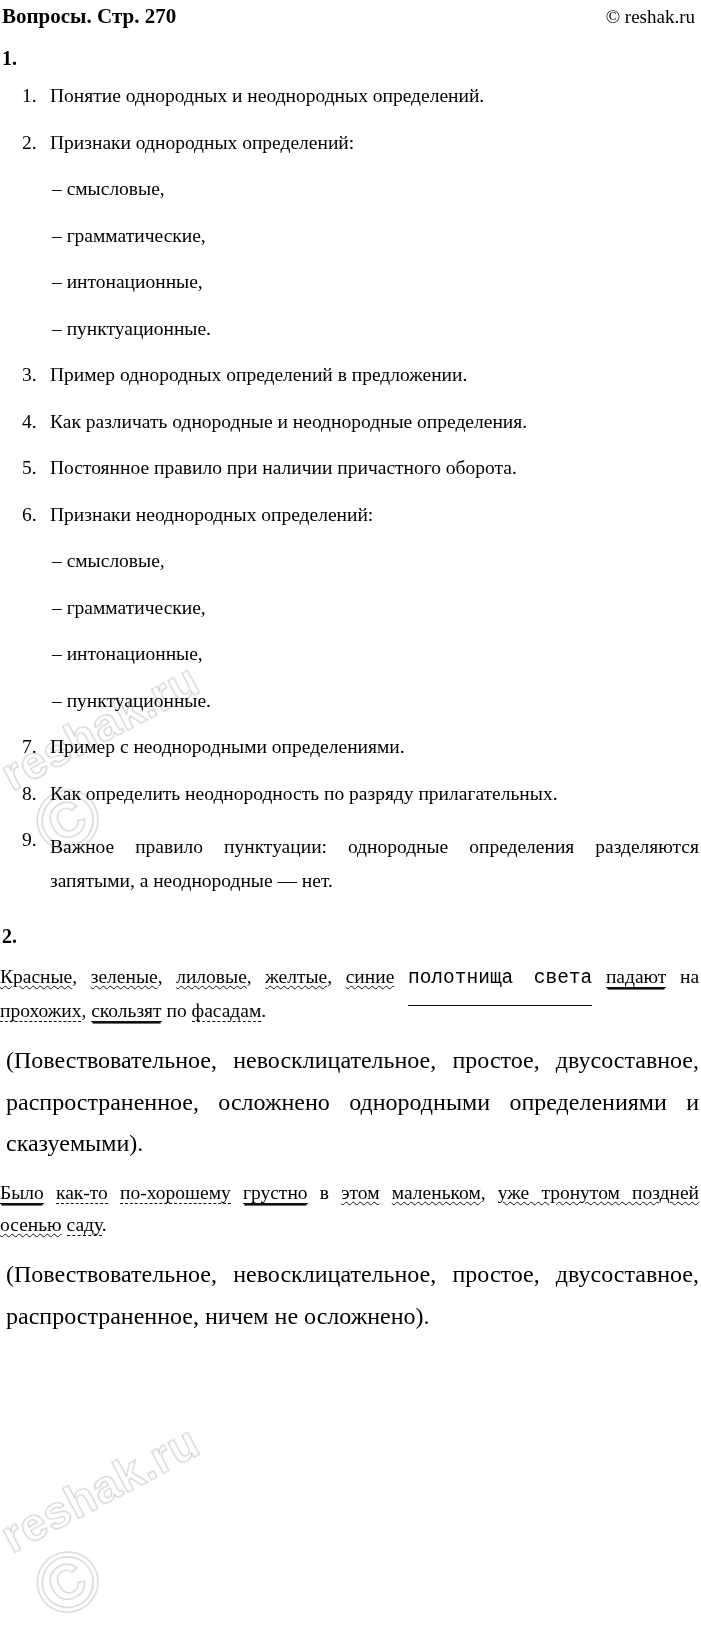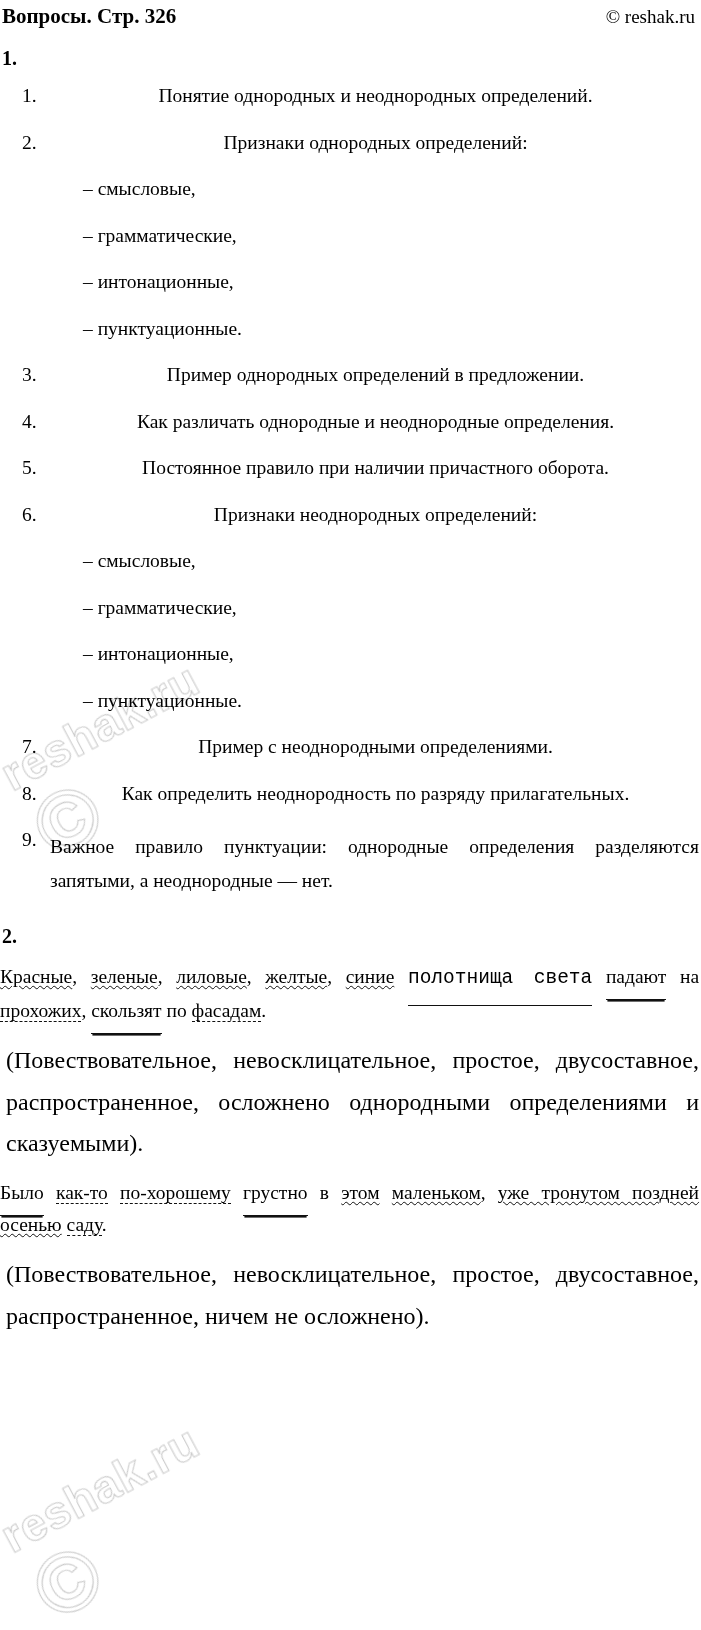--- a/index.html
+++ b/index.html
@@ -68,32 +68,31 @@
     margin: 0 0 27px 0;
     padding-left: 22px;
   }
   .plan-marker {
     width: 28px;
     flex: 0 0 28px;
     text-align: left;
   }
   .plan-text {
     flex: 1 1 auto;
-    text-align: center;
   }
   .plan-item.justify .plan-text {
     text-align: justify;
     text-align-last: left;
     line-height: 1.75;
     padding-right: 2px;
   }
   .dash-item {
     font-size: 19.5px;
     margin: 0 0 27px 0;
-    padding-left: 83px;
+    padding-left: 52px;
     line-height: 1.0;
   }
 
   
   .sentence {
     font-size: 19.5px;
     line-height: 1.62;
     margin: 13px 0 0 0;
     text-align: justify;
     text-align-last: left;
@@ -112,21 +111,21 @@
   
   .u-solid {
     border-bottom: 1.6px solid #111;
     padding-bottom: 16px;
     font-family: Liberation Mono, monospace;
   }
   
   .u-double {
     border-bottom: 1.4px solid #111;
     box-shadow: 0 3px 0 -1.4px #111;
-    padding-bottom: 12px;
+    padding-bottom: 0px;
   }
   
   .u-wavy {
     text-decoration: underline;
     text-decoration-style: wavy;
     text-decoration-color: #111;
     text-decoration-thickness: 1px;
     text-underline-offset: 2px;
   }
   
@@ -173,21 +172,21 @@
   <span class="wm-sym">©</span>
 </div>
 <div class="watermark wm2">
   <span class="wm-text">reshak.ru</span>
   <span class="wm-sym">©</span>
 </div>
 
 <div class="page">
 
   <div class="header">
-    <div class="header-title">Вопросы. Стр. 326</div>
+    <div class="header-title">Вопросы. Стр. 270</div>
     <div class="header-credit">© reshak.ru</div>
   </div>
 
   <div class="task-num">1.</div>
 
 
   <div class="plan">
 
     <div class="plan-item">
       <span class="plan-marker">1.</span>

